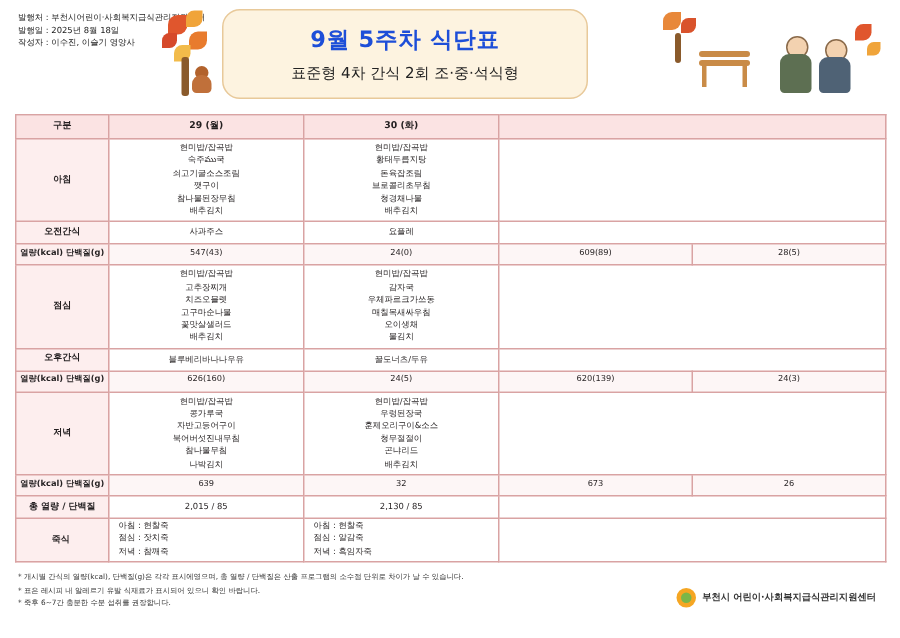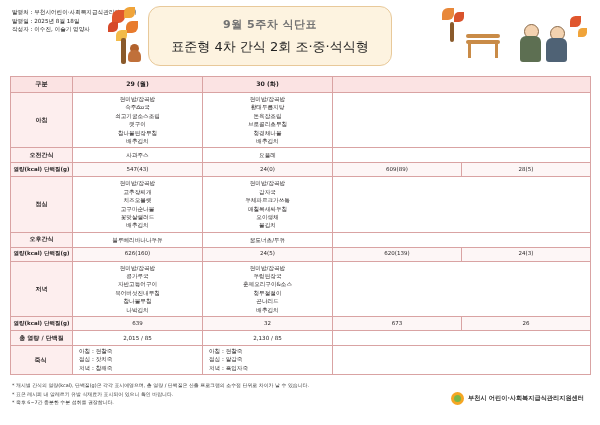--- a/index.html
+++ b/index.html
@@ -16,22 +16,22 @@
   
   .header{position:relative;height:68px;}
   .meta{position:absolute;left:2px;top:2px;line-height:1.55;font-size:5.6px;color:#1a1a1a;}
   .meta div{white-space:nowrap;}
 
   .title-box{
     position:absolute;left:138px;top:0;width:242px;height:58px;
     background:#fdf3e0;border:1px solid #e8c99a;border-radius:12px;
     display:flex;flex-direction:column;align-items:center;justify-content:center;
   }
-  .title-main{font-size:11px;font-weight:bold;letter-spacing:.5px;color:#737373;}
-  .title-sub{font-size:13px;margin-top:6px;color:#222;}
+  .title-main{font-size:15px;font-weight:bold;letter-spacing:.5px;color:#1d4ed8;}
+  .title-sub{font-size:10px;margin-top:6px;color:#222;}
 
   
   .art{position:absolute;top:0;height:66px;}
   .art-left{left:96px;width:44px;}
   .art-right{right:2px;width:150px;}
   .leaf{position:absolute;border-radius:50% 0 50% 0;}
   .trunk{position:absolute;background:#8a5a2b;}
   .bench{position:absolute;background:#c98b47;}
   .person{position:absolute;}
   .p-head{position:absolute;border-radius:50%;}

